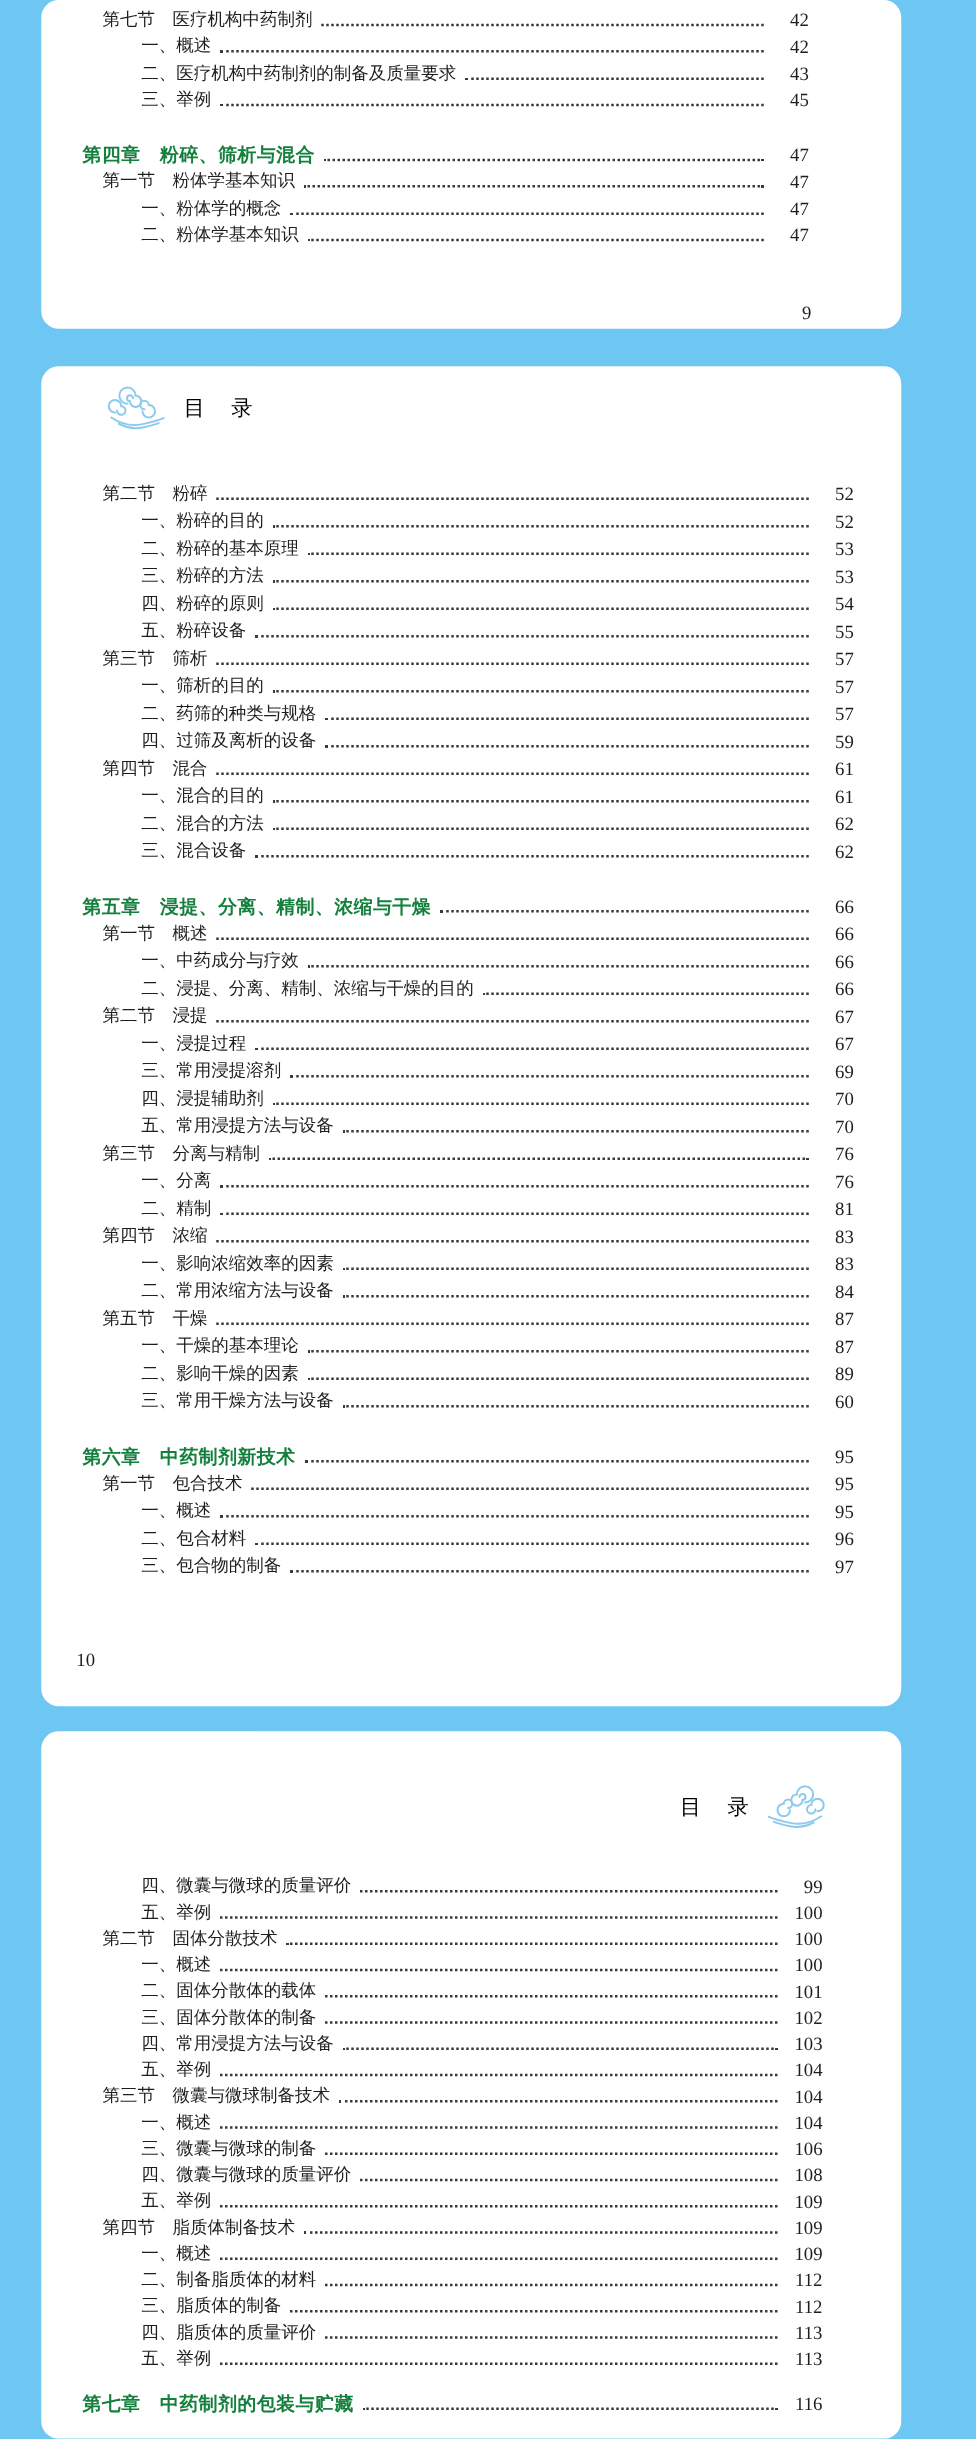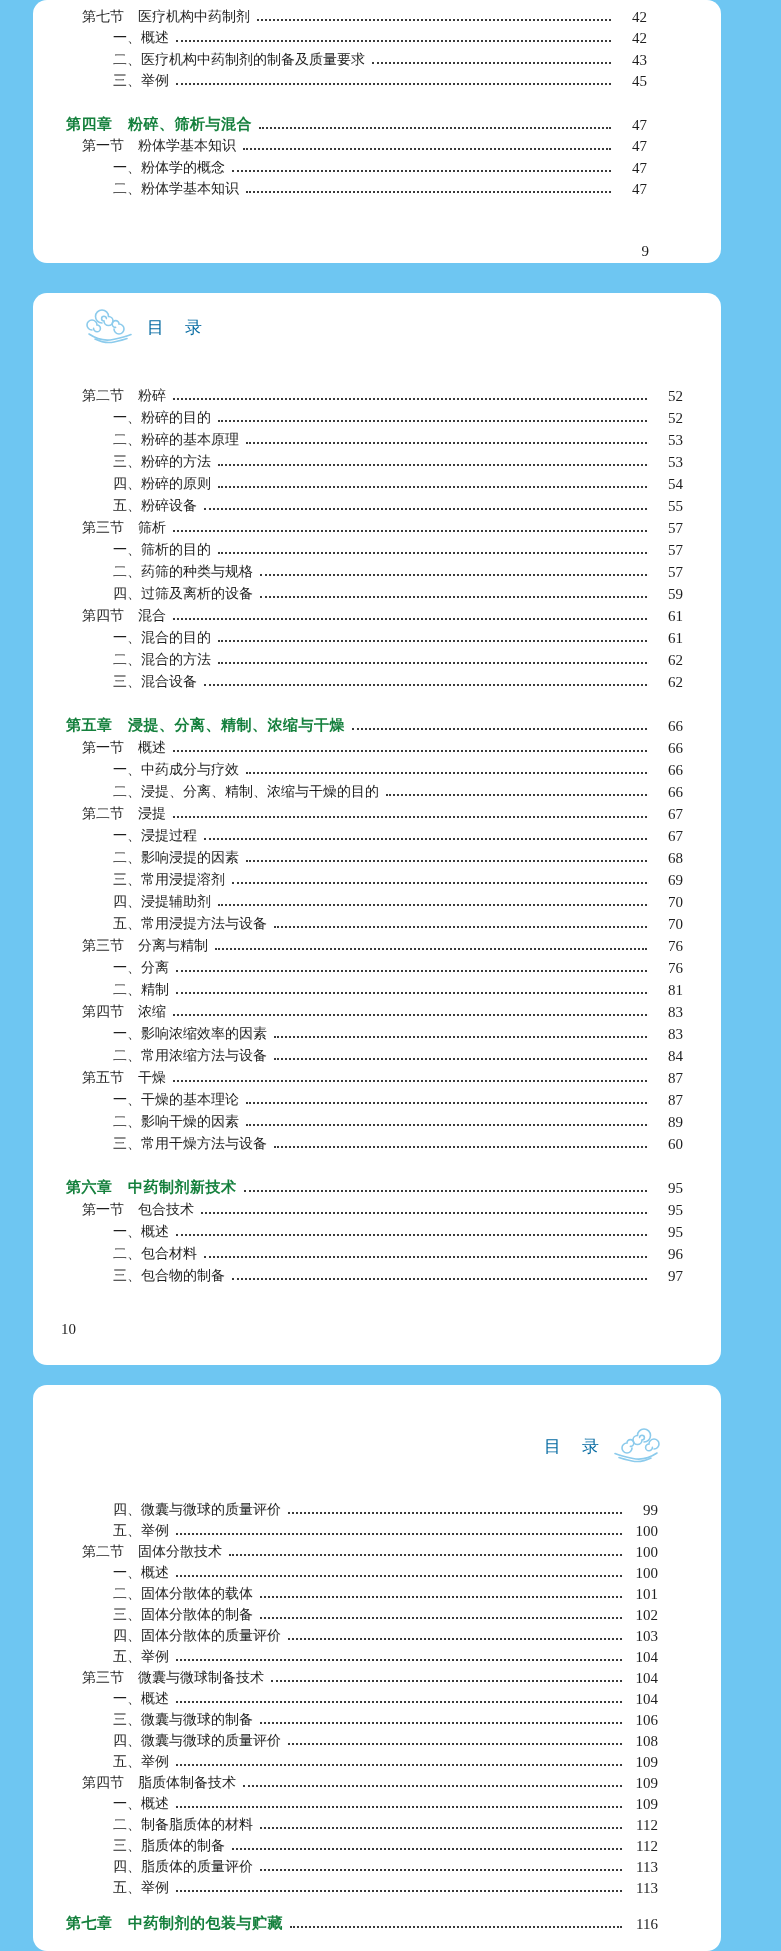--- a/index.html
+++ b/index.html
@@ -39,21 +39,21 @@
   .toc-leader{flex:1 1 auto;min-width:10px;border-bottom:2px dotted #3a3a3a;margin:0 0 4px 7px;}
   .toc-page{
     font-family:"Liberation Serif",serif;font-size:15px;line-height:16px;
     min-width:30px;text-align:right;padding-left:6px;color:#1e1e1e;
   }
 
   .page-header{position:absolute;display:flex;align-items:center;}
   #page2 .page-header{left:50px;top:15px;}
   #page3 .page-header{right:58px;top:42px;}
   .header-title{
-    color:#0369a1;font-size:17px;line-height:20px;
+    color:#000000;font-size:17px;line-height:20px;
     font-family:"DejaVu Sans","Liberation Sans",sans-serif;letter-spacing:2px;
   }
   #page2 .header-title{margin-left:12px;}
   #page3 .header-title{margin-right:10px;order:1;}
   .cloud{flex:0 0 auto;}
   #page3 .cloud{transform:scaleX(-1);order:2;}
 
   .page-num{position:absolute;font-family:"Liberation Serif",serif;font-size:15px;color:#1e1e1e;}
   #page1 .page-num{right:72px;top:243px;}
   #page2 .page-num{left:28px;top:1028px;}
@@ -244,25 +244,20 @@
         <span class="toc-leader"></span>
         <span class="toc-page">67</span>
       </div>
 
       <div class="toc-row lv-item">
         <span class="toc-label">一、浸提过程</span>
         <span class="toc-leader"></span>
         <span class="toc-page">67</span>
       </div>
 
-      <div class="toc-row lv-item">
-        <span class="toc-label">二、影响浸提的因素</span>
-        <span class="toc-leader"></span>
-        <span class="toc-page">68</span>
-      </div>
 
       <div class="toc-row lv-item">
         <span class="toc-label">三、常用浸提溶剂</span>
         <span class="toc-leader"></span>
         <span class="toc-page">69</span>
       </div>
 
       <div class="toc-row lv-item">
         <span class="toc-label">四、浸提辅助剂</span>
         <span class="toc-leader"></span>
@@ -413,21 +408,21 @@
         <span class="toc-page">101</span>
       </div>
 
       <div class="toc-row lv-item">
         <span class="toc-label">三、固体分散体的制备</span>
         <span class="toc-leader"></span>
         <span class="toc-page">102</span>
       </div>
 
       <div class="toc-row lv-item">
-        <span class="toc-label">四、固体分散体的质量评价</span>
+        <span class="toc-label">四、常用浸提方法与设备</span>
         <span class="toc-leader"></span>
         <span class="toc-page">103</span>
       </div>
 
       <div class="toc-row lv-item">
         <span class="toc-label">五、举例</span>
         <span class="toc-leader"></span>
         <span class="toc-page">104</span>
       </div>
 

